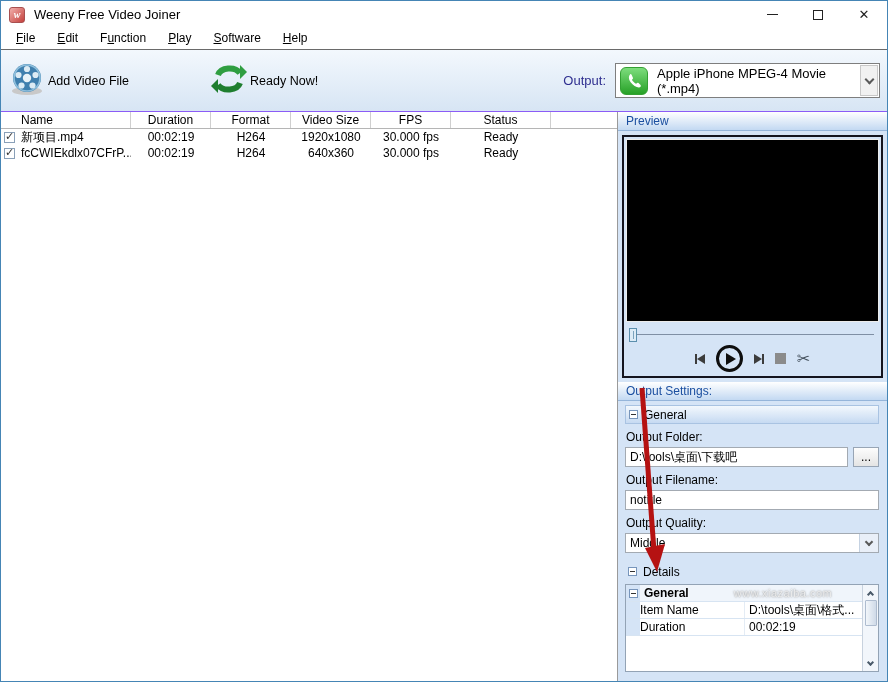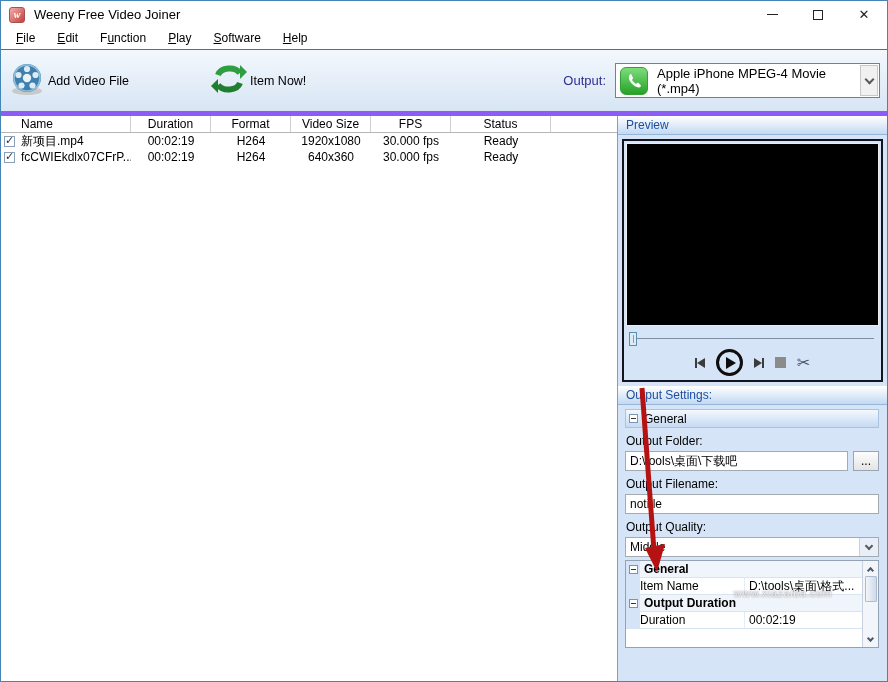--- a/index.html
+++ b/index.html
@@ -50,21 +50,21 @@
     display: flex; align-items: center; justify-content: center;
     border: 1px solid #33a033;
   }
   .output-combo .combo-text { flex: 1; font-size: 13px; }
   .combo-arrow-box {
     width: 18px; height: 31px; margin-right: 1px; background: #f1f1f1;
     border: 1px solid #c8c8c8; display: flex; align-items: center; justify-content: center;
   }
   .chev-down { width: 7px; height: 7px; border-right: 2px solid #5a5a5a; border-bottom: 2px solid #5a5a5a; transform: rotate(45deg); margin-top: -3px; }
   
-  .main { position: absolute; left: 0; top: 110px; right: 0; bottom: 0; border-top: 5px solid #8b5cf6; display: flex; justify-content: flex-end; }
+  .main { position: absolute; left: 0; top: 110px; right: 0; bottom: 0; border-top: 1px solid #8b5cf6; display: flex; justify-content: flex-end; }
   .table-panel { width: 617px; background: #fff; border-right: 1px solid #9a9a9a; }
   .table-header { display: flex; height: 17px; border-bottom: 1px solid #b5b5b5; background: #fff; }
   .th { border-right: 1px solid #cfcfcf; font-size: 12px; display: flex; align-items: center; justify-content: center; }
   .th.name { width: 130px; justify-content: flex-start; padding-left: 20px; }
   .th.c80 { width: 80px; } .th.c100 { width: 100px; }
   .th.filler { flex: 1; border-right: none; }
   .file-row { display: flex; height: 16px; align-items: center; font-size: 12px; }
   .cell { display: flex; align-items: center; justify-content: center; }
   .cell.name { width: 130px; justify-content: flex-start; }
   .cell.c80 { width: 80px; } .cell.c100 { width: 100px; }
@@ -205,21 +205,21 @@
     </div>
     <div class="tool-btn tb-join">
       <span>
         <svg width="36" height="36" viewBox="0 0 36 36">
           <path d="M7 14 A 12 9 0 0 1 29 12" fill="none" stroke="#2f9e41" stroke-width="6"></path>
           <polygon points="29,4 29,18 36,11" fill="#2f9e41"></polygon>
           <path d="M29 22 A 12 9 0 0 1 7 24" fill="none" stroke="#1f7e2f" stroke-width="6"></path>
           <polygon points="7,18 7,32 0,25" fill="#1f7e2f"></polygon>
         </svg>
       </span>
-      <span class="tool-label">Item Now!</span>
+      <span class="tool-label">Ready Now!</span>
     </div>
     <div class="output-area">
       <span class="output-label">Output:</span>
       <div class="output-combo">
         <span class="phone-icon">
           <svg width="18" height="18" viewBox="0 0 24 24">
             <path d="M7 3 C4.5 5.5 4.5 9.5 7.5 13.5 C10.5 17.5 15 20.5 18.5 20.5 C20.5 20.5 21.7 19 20.8 17.2 L18 14.8 C17 14 15.8 14.8 15 15.8 C13 15 10.2 12.4 9.2 10.4 C10.2 9.6 11.2 8.4 10.4 7.4 L8.6 3.4 C8.2 2.5 7.5 2.5 7 3 Z" fill="#fff"></path>
           </svg>
         </span>
         <span class="combo-text">Apple iPhone MPEG-4 Movie (*.mp4)</span>
@@ -318,39 +318,37 @@
         <div class="text-input">notitle</div>
 
         <div class="field-label">Output Quality:</div>
         <div class="select-box">
           <span class="sel-text">Middle</span>
           <span class="sel-arrow-box">
               <i class="chev-down"></i>
             </span>
         </div>
 
+        <div class="expander details-exp">
+          <span class="collapse-box"></span>
+          <span>Details</span>
+        </div>
 
         <div class="prop-grid">
           <div class="grid-rows">
             <div class="grid-row category">
               <span class="grid-gutter">
                   <span class="collapse-box" style="margin:0"></span>
                 </span>
               <span class="cat-label">General</span>
             </div>
             <div class="grid-row">
               <span class="grid-gutter"></span>
               <span class="grid-label">Item Name</span>
               <span class="grid-value">D:\tools\桌面\格式...</span>
-            </div>
-            <div class="grid-row category">
-              <span class="grid-gutter">
-                  <span class="collapse-box" style="margin:0"></span>
-                </span>
-              <span class="cat-label">Output Duration</span>
             </div>
             <div class="grid-row">
               <span class="grid-gutter"></span>
               <span class="grid-label">Duration</span>
               <span class="grid-value">00:02:19</span>
             </div>
           </div>
           <div class="grid-scrollbar">
             <span class="sb-btn">
                 <i class="sb-chev-up"></i>

